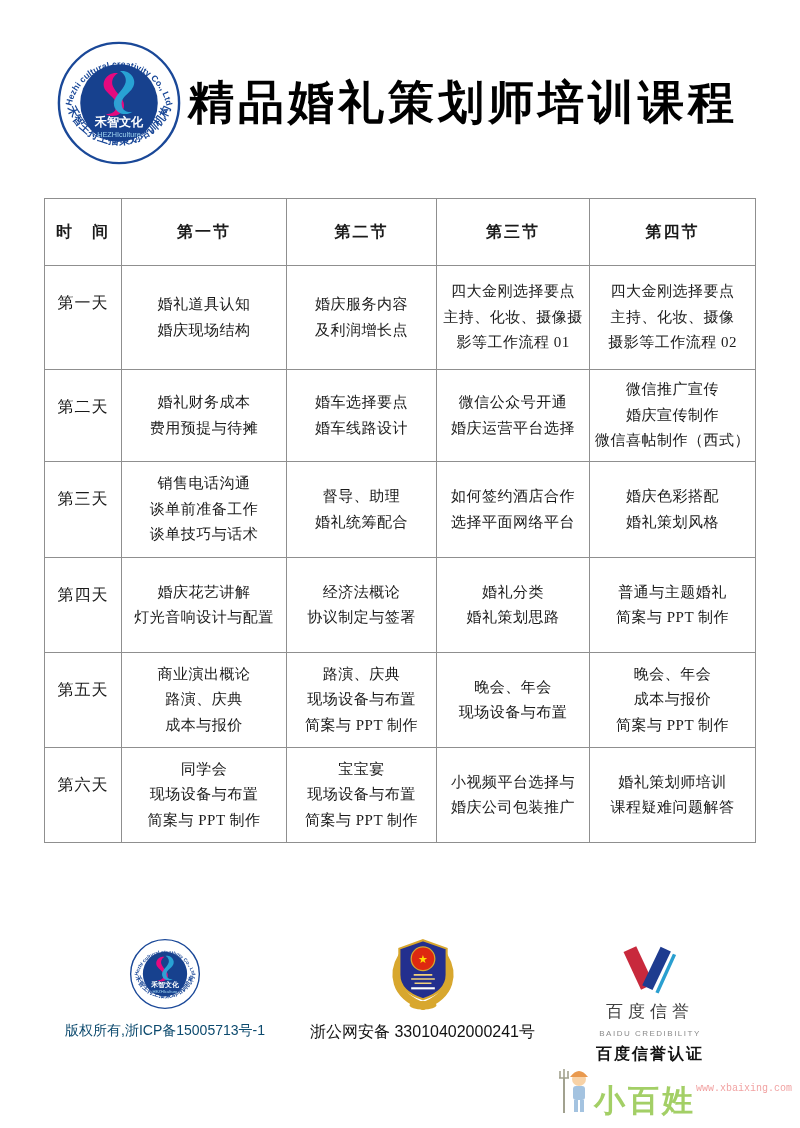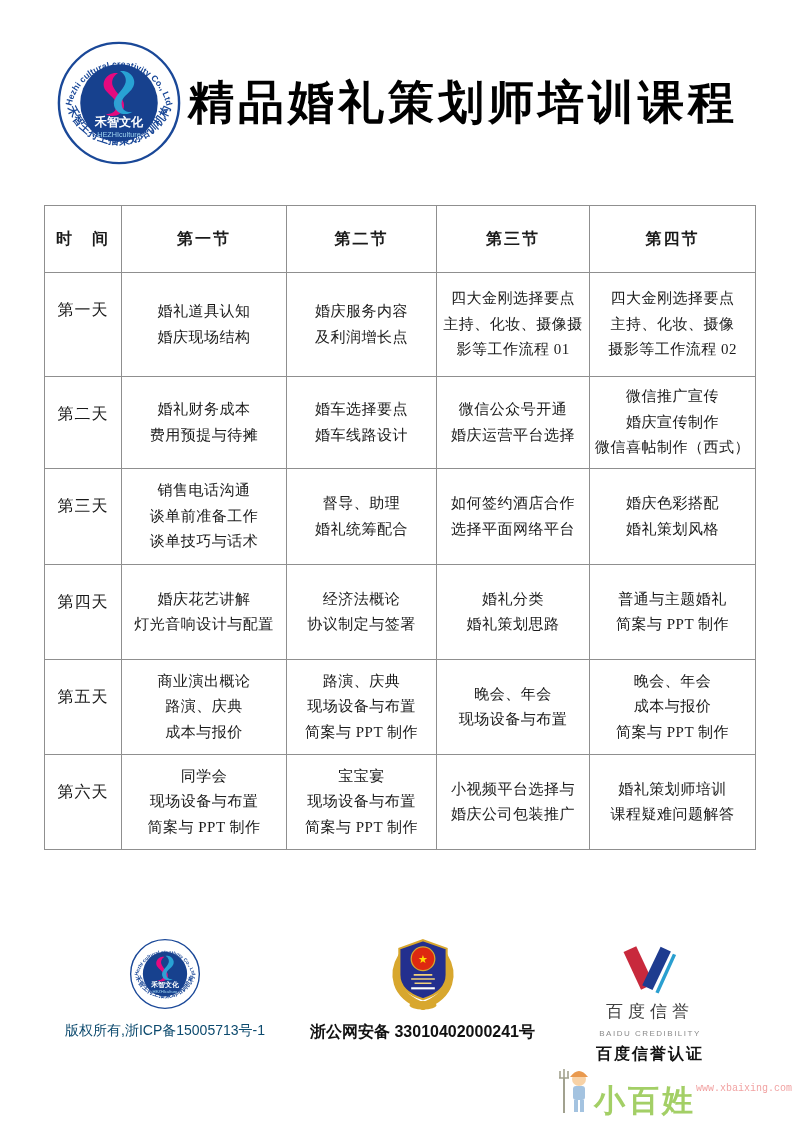--- a/index.html
+++ b/index.html
@@ -13,42 +13,42 @@
     font-family:"Liberation Sans","DejaVu Sans",sans-serif;}
   .page{position:relative;width:800px;height:1128px;background:#fff;}
 
   
   .header{position:absolute;top:40px;left:56px;display:flex;align-items:center;}
   .logo-main{width:126px;height:126px;flex:0 0 auto;}
   .page-title{font-family:"Liberation Serif","DejaVu Serif",serif;font-weight:900;
     font-size:46px;letter-spacing:4px;color:#000;margin-left:6px;white-space:nowrap;}
 
   
-  .course-table{position:absolute;top:205px;left:44px;width:711px;
+  .course-table{position:absolute;top:198px;left:44px;width:711px;
     border-collapse:collapse;table-layout:fixed;border-radius:15px;}
   .course-table th,.course-table td{border:1px solid #8f8f8f;text-align:center;
     font-family:"Liberation Serif","DejaVu Serif",serif;color:#1a1a1a;}
   .course-table thead th{height:67px;font-size:16px;font-weight:bold;letter-spacing:2px;vertical-align:middle;}
   .day-cell{vertical-align:top;padding-top:27px;font-size:16px;letter-spacing:1px;}
   .content-cell{font-size:15px;line-height:1.7;white-space:pre-line;vertical-align:middle;letter-spacing:.5px;padding:4px;}
   tbody tr:nth-child(1) td{height:104px}
   tbody tr:nth-child(2) td{height:92px}
   tbody tr:nth-child(3) td{height:96px}
   tbody tr:nth-child(4) td{height:95px}
   tbody tr:nth-child(5) td{height:95px}
   tbody tr:nth-child(6) td{height:95px}
 
   
   .footer{position:absolute;top:928px;left:40px;display:flex;align-items:flex-start;}
   .footer-col{display:flex;flex-direction:column;align-items:center;}
   .footer-col.company{width:250px;}
   .footer-col.police{width:265px;}
   .footer-col.baidu{width:190px;}
   .copyright-text{margin-top:12px;font-size:14px;color:#0c4a6e;}
-  .police-text{margin-top:10px;font-size:16px;font-weight:bold;color:#111;}
+  .police-text{margin-top:10px;font-size:16px;font-weight:normal;color:#111;}
   .baidu-cn{margin-top:4px;font-size:17px;letter-spacing:5px;color:#404040;font-family:Liberation Mono, monospace;}
   .baidu-en{font-size:8px;letter-spacing:1.5px;color:#8a8a8a;margin-top:6px;}
   .baidu-cert{margin-top:6px;font-size:16px;font-weight:bold;letter-spacing:2px;color:#111;}
   .logo-small{width:72px;height:72px;margin-top:10px;}
   .badge-svg{width:76px;height:82px;margin-top:2px;}
   .vlogo-svg{width:56px;height:50px;margin-top:18px;}
 
   
   .watermark{position:absolute;right:8px;bottom:12px;display:flex;align-items:flex-end;opacity:.92;}
   .wm-texts{display:flex;flex-direction:row;align-items:flex-start;}

